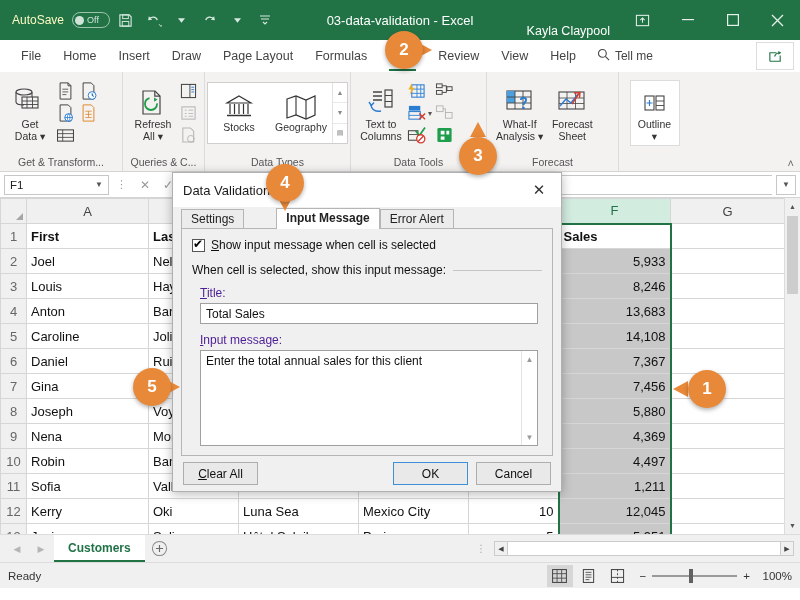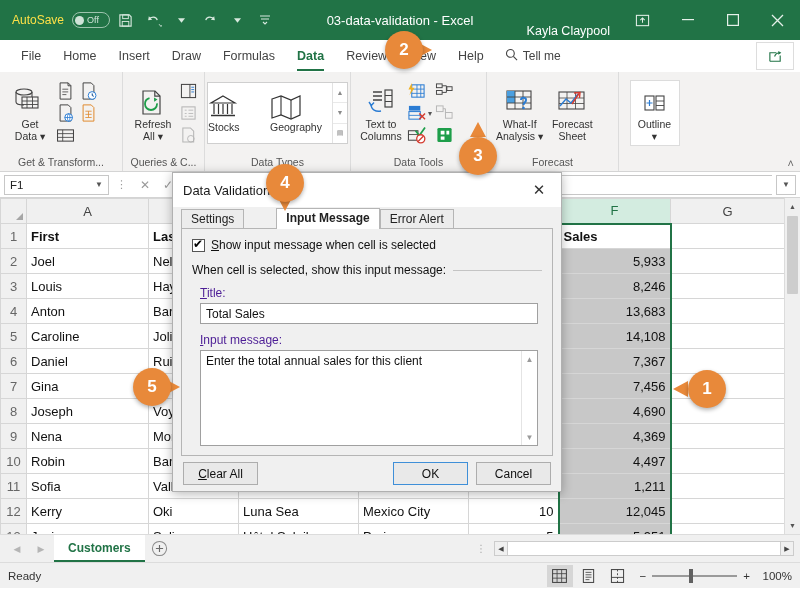--- a/index.html
+++ b/index.html
@@ -12,21 +12,21 @@
     background: #ffffff;
   }
   #app { position: relative; width: 800px; height: 600px; background: #fff; }
 
   
   .titlebar {
     height: 40px; background: #217346; position: relative;
     display: flex; align-items: center; color: #fff;
   }
   .qat { display: flex; align-items: center; gap: 2px; padding-left: 12px; }
-  .autosave-label { font-size: 12px; color: #fde047; margin-right: 6px; }
+  .autosave-label { font-size: 12px; color: #fef9c3; margin-right: 6px; }
   .autosave-toggle {
     width: 38px; height: 16px; border-radius: 9px;
     border: 1px solid #9cc3ad; background: transparent;
     display: flex; align-items: center; padding: 0 2px; gap: 3px;
   }
   .autosave-knob { width: 9px; height: 9px; border-radius: 50%; background: #cfe3d8; }
   .autosave-off { font-size: 9px; color: #cfe3d8; }
   .qat-btn {
     width: 26px; height: 26px; display: flex; align-items: center;
     justify-content: center; color: #d8e9df;
@@ -80,21 +80,21 @@
   }
   .rbig .ic { height: 34px; display: flex; align-items: flex-end; justify-content: center; }
   .rsmall-col { display: flex; flex-direction: column; justify-content: center; gap: 2px; }
   .rsmall-row { display: flex; gap: 3px; }
   .ricon { width: 20px; height: 20px; display: flex; align-items: center; justify-content: center; }
   .datatypes-box {
     border: 1px solid #cfcfcf; background: #fff; display: flex; align-items: stretch;
     height: 62px; margin: 2px 0;
   }
   .dt-item {
-    display: flex; flex-direction: column; justify-content: center;
+    display: flex; flex-direction: column; align-items: center; justify-content: center;
     width: 62px; font-size: 10.5px; color: #333;
   }
   .dt-scroll { width: 15px; border-left: 1px solid #e2e2e2; display: flex; flex-direction: column; }
   .dt-scroll div { flex: 1; display: flex; align-items: center; justify-content: center; font-size: 7px; color: #8a8a8a; }
   .dt-scroll div + div { border-top: 1px solid #e9e9e9; }
   .ribbon-collapse { position: absolute; right: 6px; bottom: 2px; color: #666; font-size: 11px; }
 
   
   .formulabar { height: 26px; display: flex; align-items: center; background: #fff; border-bottom: 1px solid #d4d4d4; padding: 0 4px; gap: 4px; }
   .namebox {
@@ -291,20 +291,21 @@
           </svg>
         </div>
     </div>
   </div>
 
   <div class="ribbon-tabs">
     <div class="rtab">File</div>
     <div class="rtab">Home</div>
     <div class="rtab">Insert</div>
     <div class="rtab">Draw</div>
+    <div class="rtab">Page Layout</div>
     <div class="rtab">Formulas</div>
     <div class="rtab active">Data</div>
     <div class="rtab">Review</div>
     <div class="rtab">View</div>
     <div class="rtab">Help</div>
     <div class="tellme">
       <span><svg width="13" height="13" viewBox="0 0 14 14">
             <circle cx="5.8" cy="5.8" r="4.2" fill="none" stroke="#444" stroke-width="1.2"></circle>
             <path d="M9 9 L13 13" stroke="#444" stroke-width="1.2"></path>
           </svg></span>
@@ -690,21 +691,21 @@
               <td class="cell num fcol shaded">7,456</td>
               <td class="cell"></td>
             </tr>
             <tr class="r8">
               <td class="rowhead">8</td>
               <td class="cell">Joseph</td>
               <td class="cell">Voye</td>
               <td class="cell"></td>
               <td class="cell"></td>
               <td class="cell"></td>
-              <td class="cell num fcol shaded">4,690</td>
+              <td class="cell num fcol shaded">5,880</td>
               <td class="cell"></td>
             </tr>
             <tr class="r9">
               <td class="rowhead">9</td>
               <td class="cell">Nena</td>
               <td class="cell">Mor</td>
               <td class="cell"></td>
               <td class="cell"></td>
               <td class="cell"></td>
               <td class="cell num fcol shaded">4,369</td>

